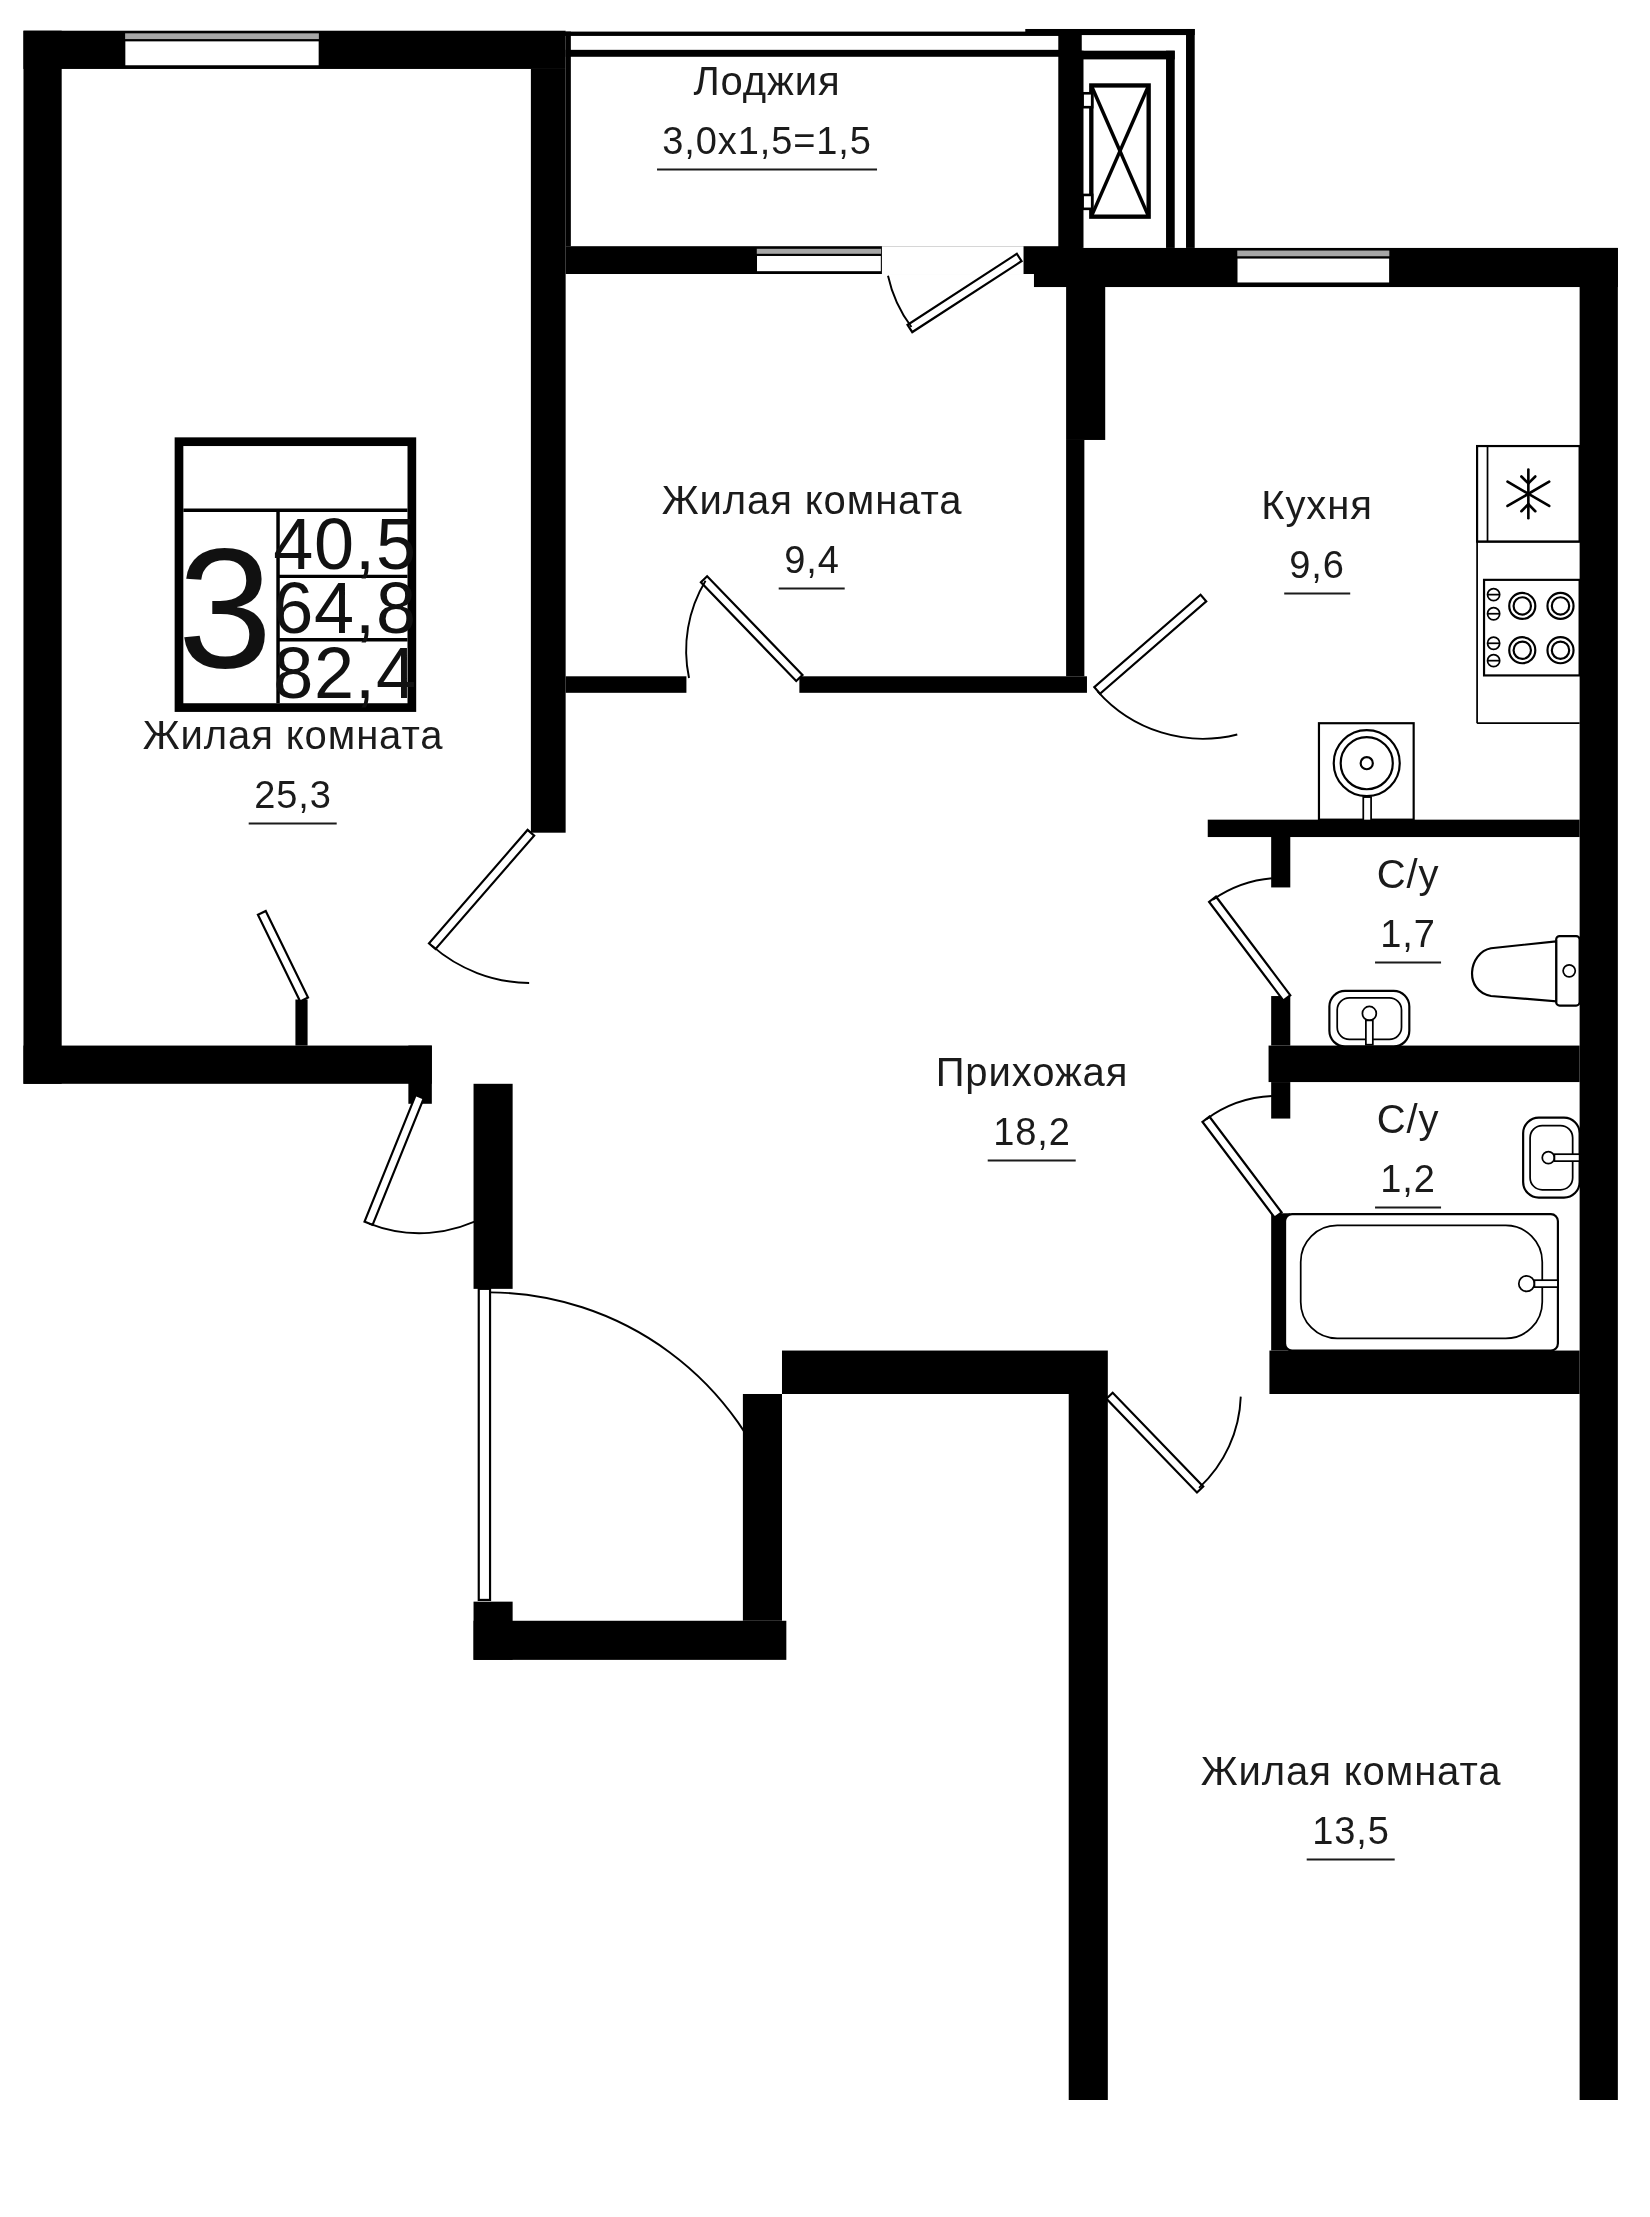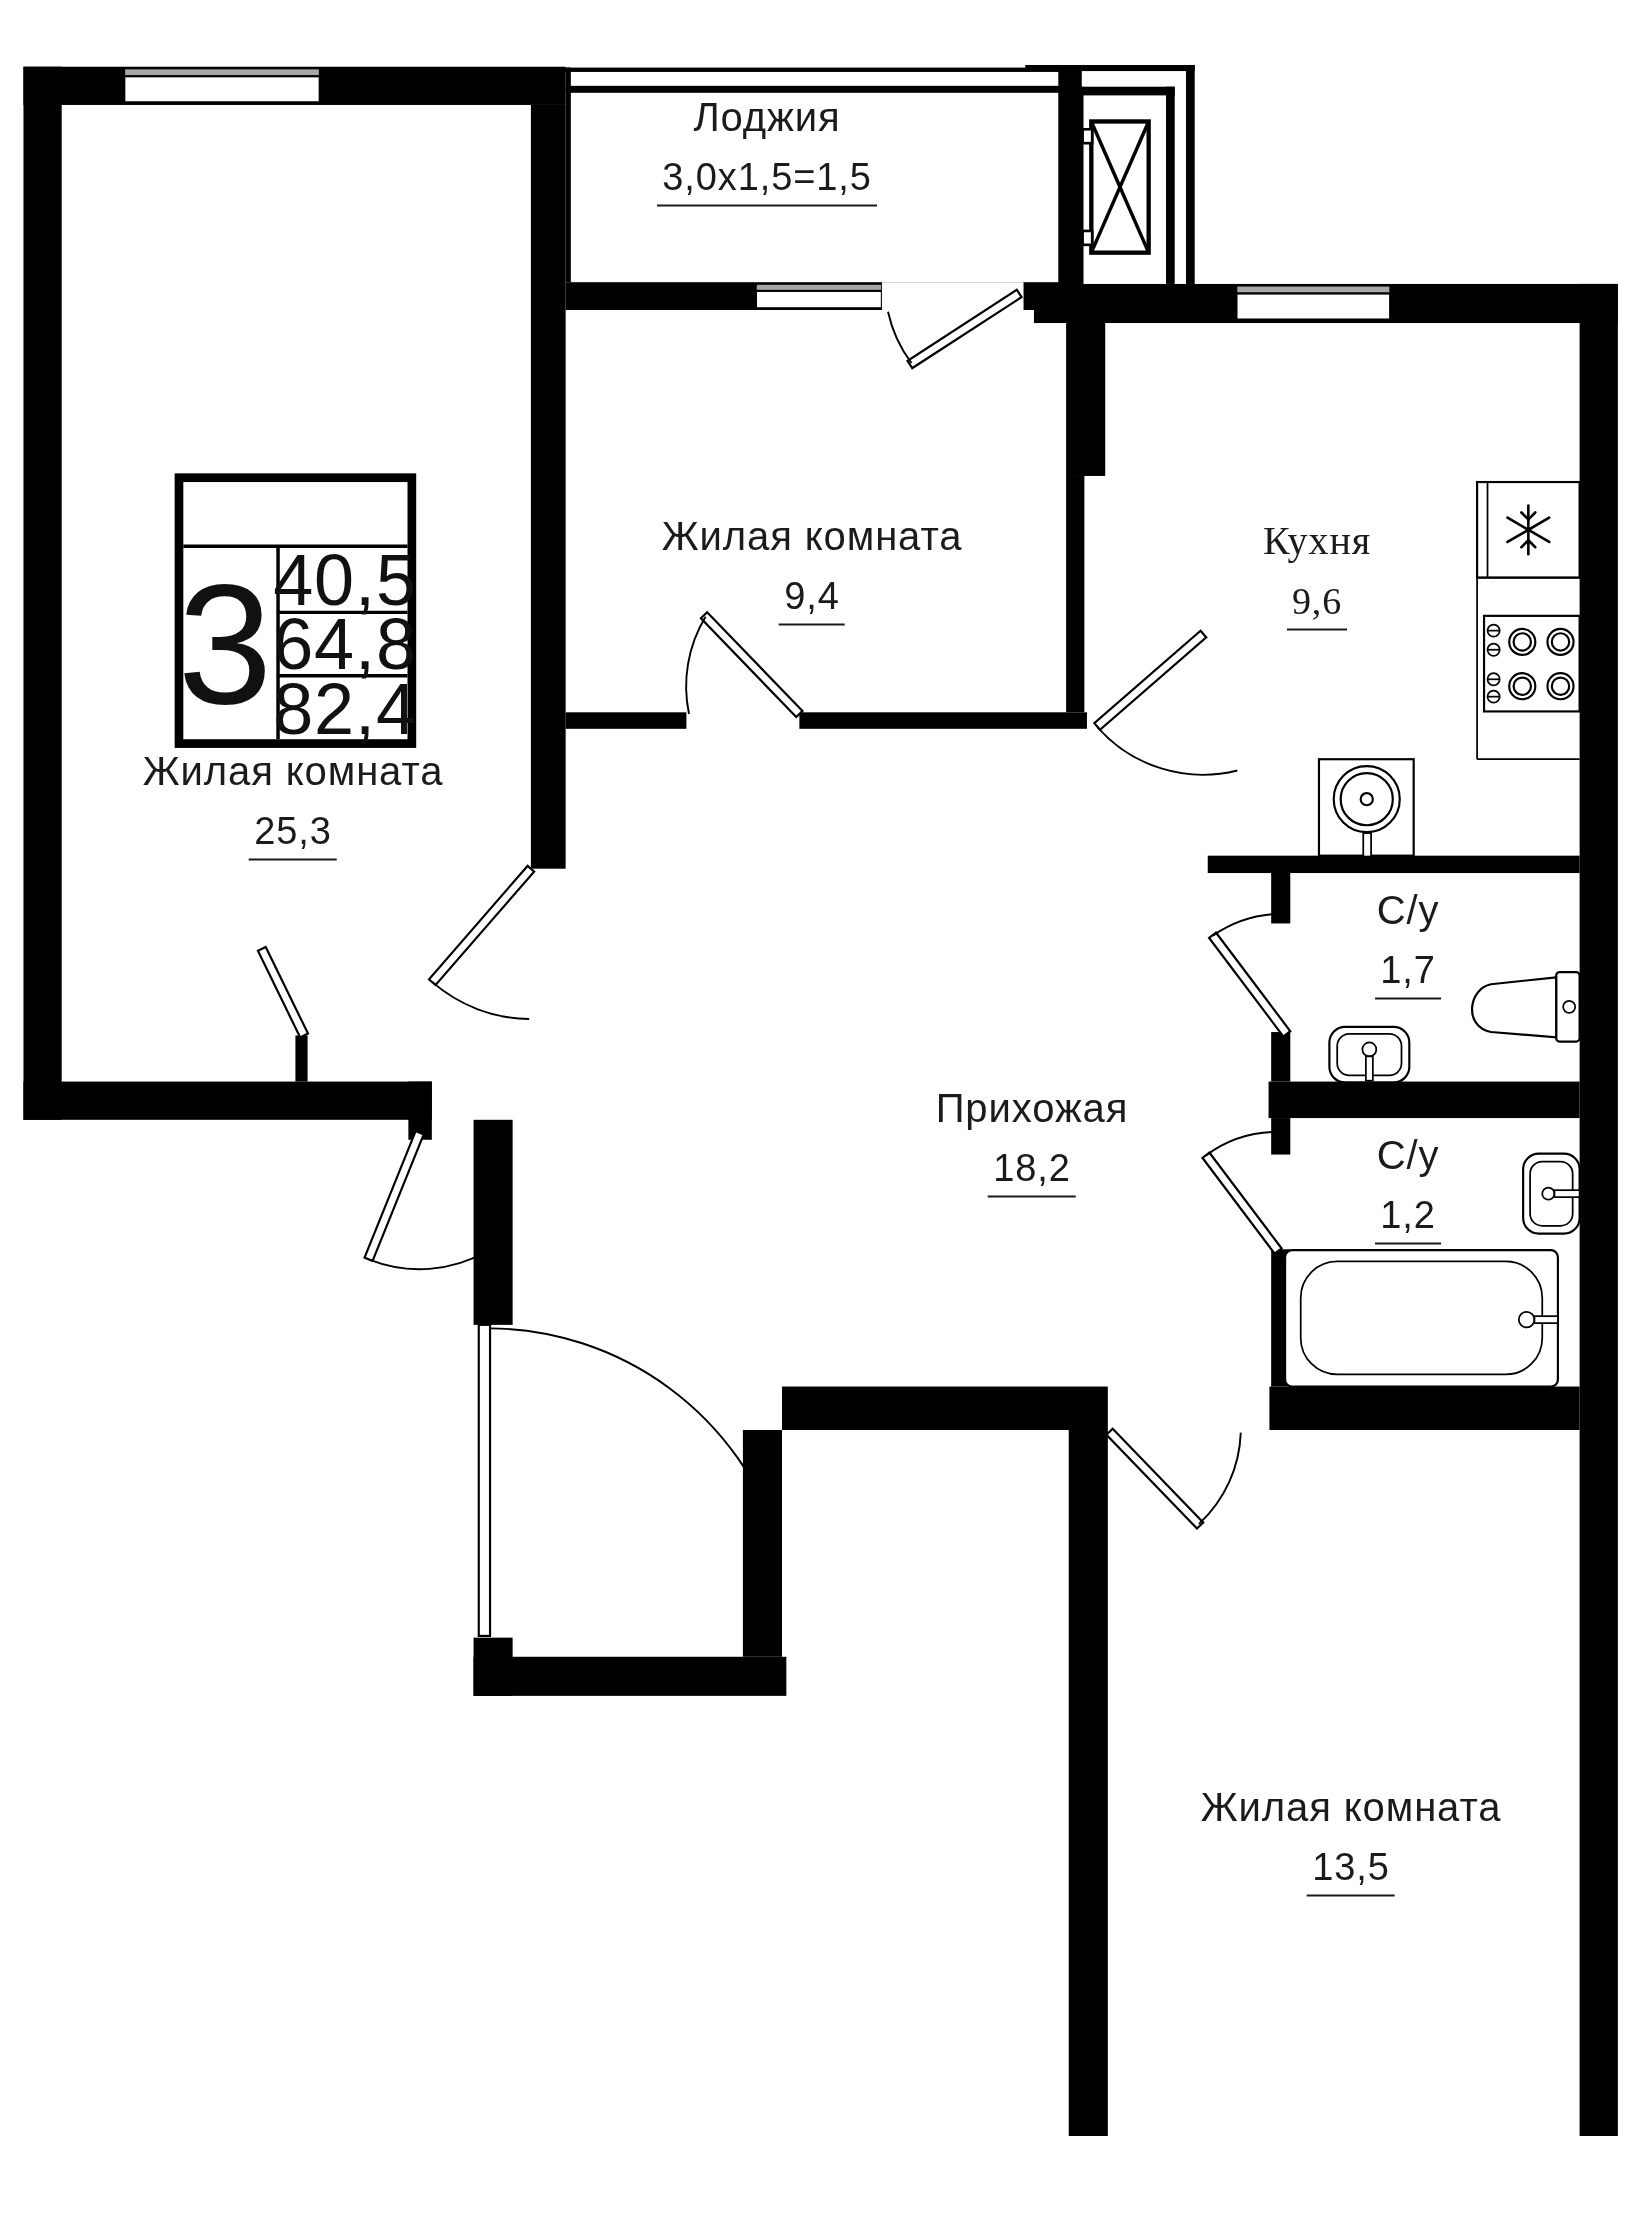--- a/index.html
+++ b/index.html
@@ -3,21 +3,20 @@
 <meta charset="utf-8">
 <style>
   html,body{margin:0;padding:0;background:#ffffff;}
   .plan-canvas{
     position:relative;
     width:1650px;height:2100px;
     background:#ffffff;
     font-family:"Liberation Sans","DejaVu Sans",sans-serif;
     color:#1b1b1b;
     overflow:hidden;
-    margin-top:36px;
   }
   .plan-svg{position:absolute;left:0;top:0;}
   .room-label{
     position:absolute;
     transform:translate(-50%,-50%);
     text-align:center;
     white-space:nowrap;
     color:#1b1b1b;
     line-height:1.25;
   }
@@ -290,21 +289,21 @@
   <div class="room-label" style="left:767px;top:113px;">
     <span class="room-name">Лоджия</span>
     <span class="room-area">3,0x1,5=1,5</span>
   </div>
 
   <div class="room-label" style="left:812px;top:532px;">
     <span class="room-name">Жилая комната</span>
     <span class="room-area">9,4</span>
   </div>
 
-  <div class="room-label" style="left:1317px;top:537px;font-family:Liberation Serif, serif;">
+  <div class="room-label" style="left:1317px;top:537px;">
     <span class="room-name">Кухня</span>
     <span class="room-area">9,6</span>
   </div>
 
   <div class="room-label" style="left:293px;top:767px;">
     <span class="room-name">Жилая комната</span>
     <span class="room-area">25,3</span>
   </div>
 
   <div class="room-label" style="left:1408px;top:906px;">

